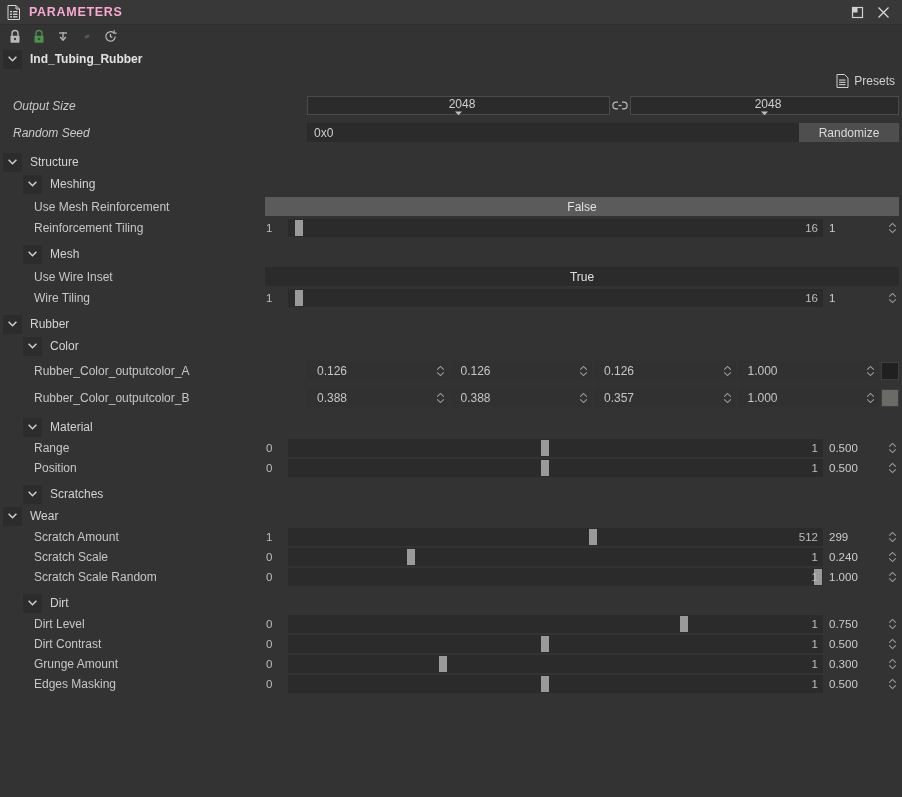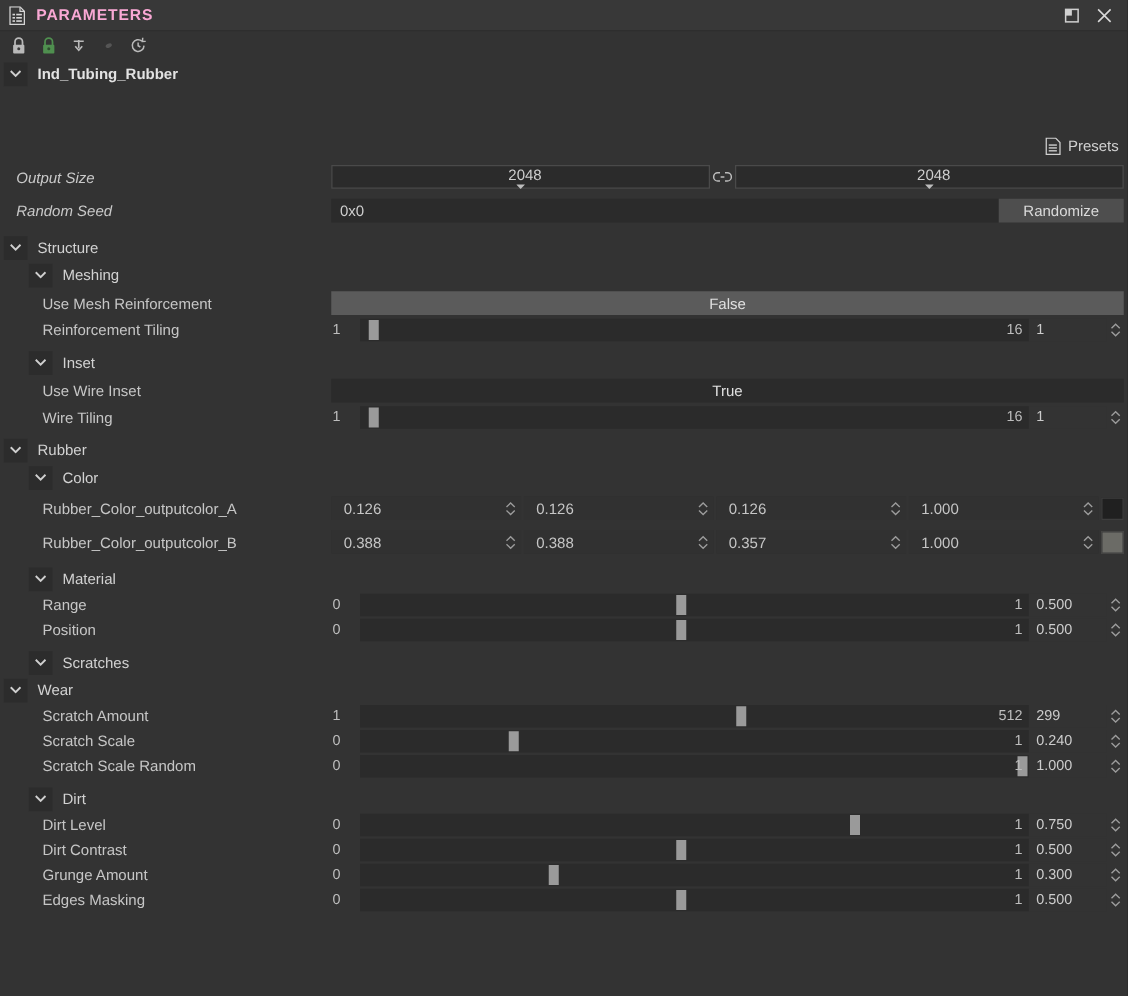--- a/index.html
+++ b/index.html
@@ -71,21 +71,21 @@
     overflow: hidden;
     position: relative;
   }
 
   .row {
     display: flex;
     align-items: center;
     height: 20px;
     position: relative;
   }
-  .row.h27 { height: 27px; }
+  .row.h27 { height: 27px; gap: 42px; }
   .row.h23 { height: 23px; }
 
   
   .grp {
     display: flex;
     align-items: center;
     height: 22px;
   }
   .grp .chev {
     width: 19px; height: 19px;
@@ -267,21 +267,20 @@
     box-sizing: border-box;
   }
 
   
   .presets-row {
     height: 22px;
     display: flex;
     align-items: center;
     justify-content: flex-end;
     padding-right: 7px;
-    margin-top: 36px;
   }
   .presets {
     display: flex;
     align-items: center;
     font-size: 12px;
     color: #d0d0d0;
   }
   .presets .p-icon { width: 13px; height: 14px; margin-right: 5px; display:block; }
 
   .rowgap { height: 5px; }
@@ -459,21 +458,21 @@
           </span>
         </span>
       </div>
       <div class="rowgap"></div>
       <div class="grp ind1">
         <span class="chev">
           <svg width="9" height="6" viewBox="0 0 9 6">
             <path d="M0.6 0.8 L4.5 4.8 L8.4 0.8" fill="none" stroke="#cfcfcf" stroke-width="1.5"></path>
           </svg>
         </span>
-        <span class="glabel">Inset</span>
+        <span class="glabel">Mesh</span>
       </div>
       <div class="row h23">
         <span class="plabel pad1">Use Wire Inset</span>
         <span class="ctrl">
           <span class="boolbar is-true">True</span>
         </span>
       </div>
       <div class="row">
         <span class="plabel pad1">Wire Tiling</span>
         <span class="ctrl">

